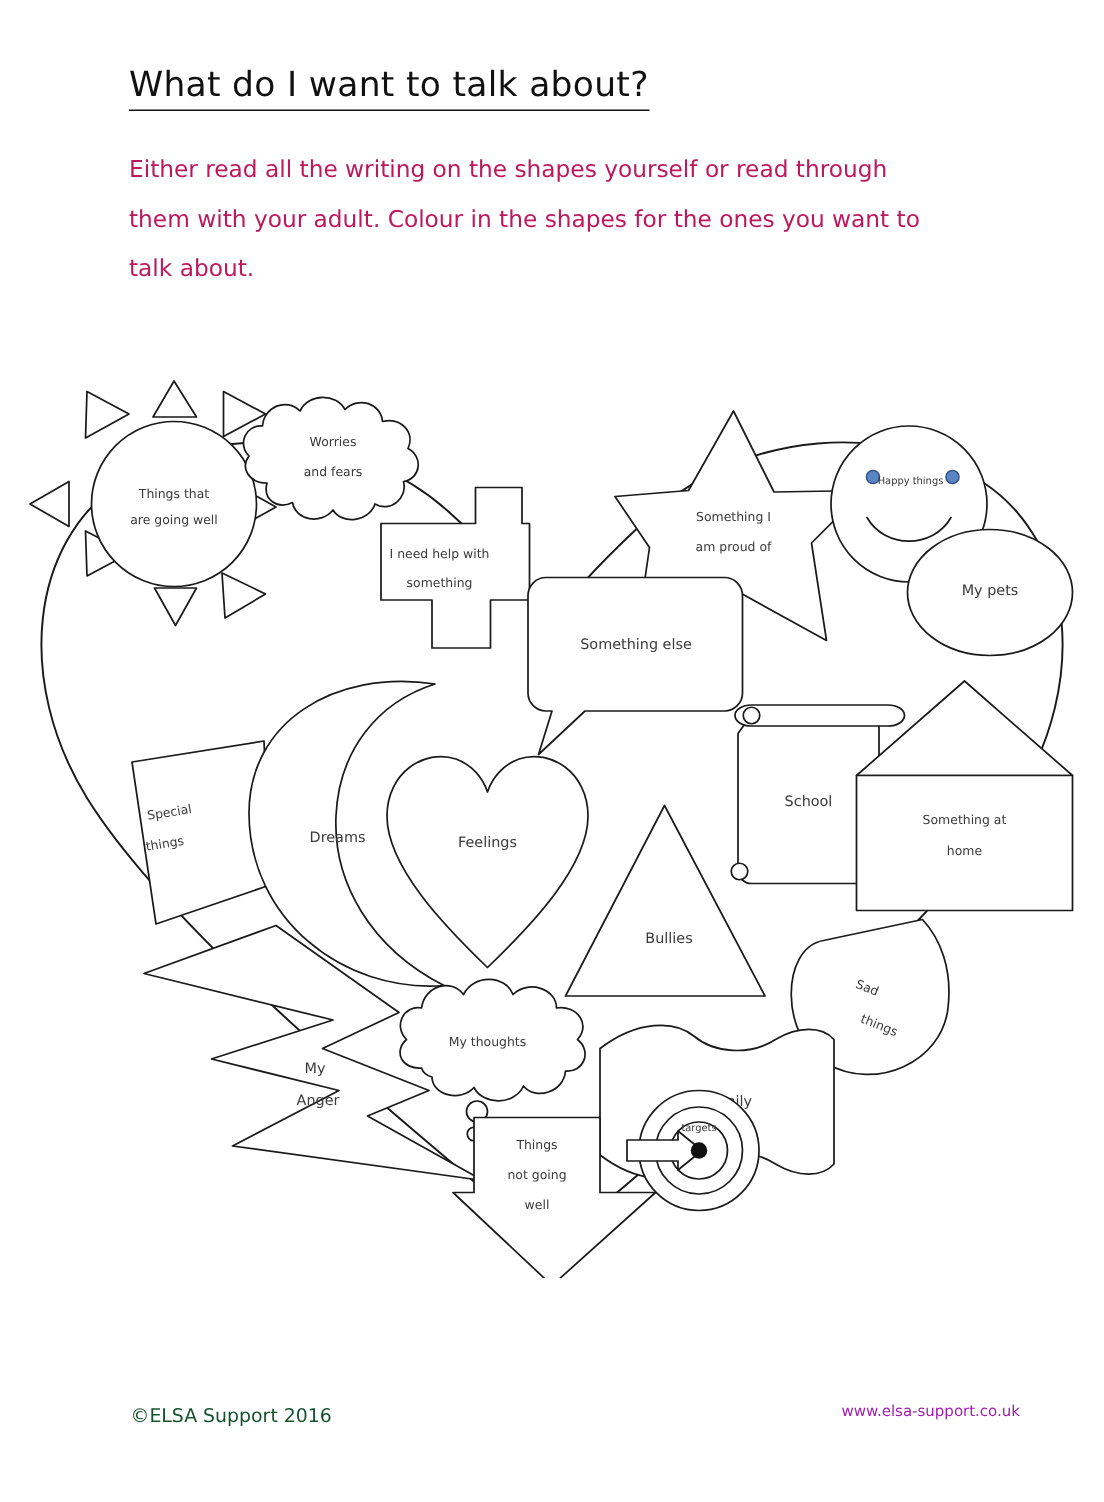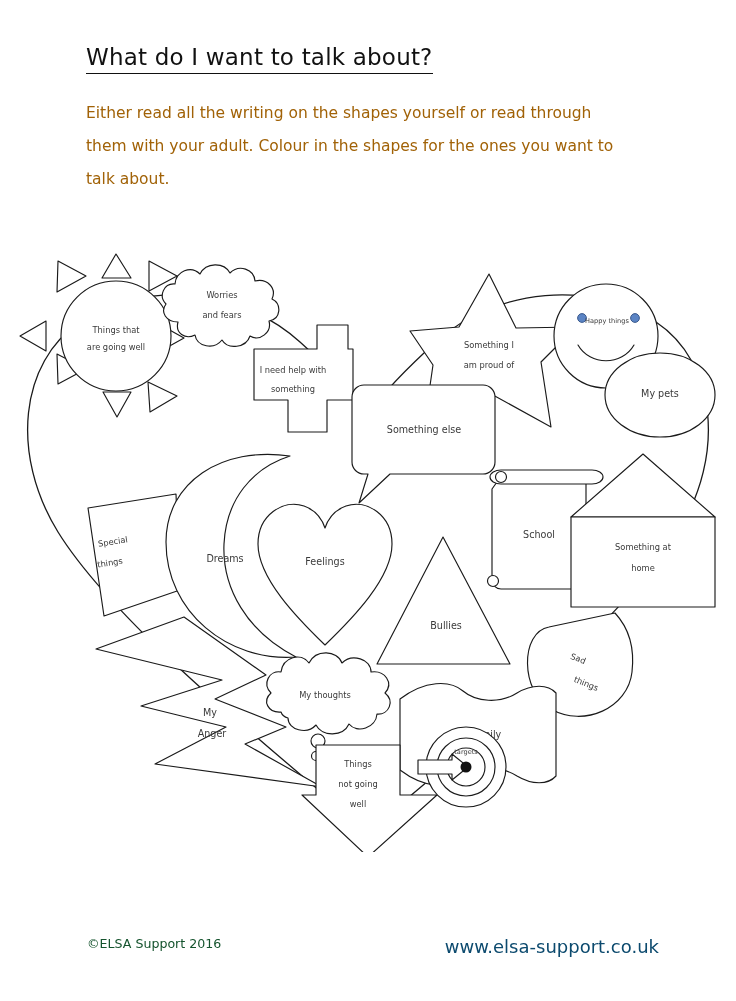--- a/index.html
+++ b/index.html
@@ -38,21 +38,21 @@
     display: inline-block;
     border-bottom: 1.6px solid #111111;
     white-space: nowrap;
     text-align: right;
   }
   .instructions {
     margin: 19px 0 16px 0;
     font-family: "DejaVu Sans", sans-serif;
     font-size: 15.5px;
     line-height: 33px;
-    color: #a16207;
+    color: #be185d;
     width: 545px;
   }
 
   
   .diagram-wrap {
     position: absolute;
     left: 0;
     top: 232px;
     width: 736px;
     height: 620px;
@@ -109,25 +109,25 @@
     position: absolute;
     left: 87px;
     top: 0;
     font-family: "DejaVu Sans", sans-serif;
     font-size: 12.6px;
     color: #14532d;
     white-space: nowrap;
   }
   .footer-right {
     position: absolute;
-    right: 77px;
+    right: 56px;
     top: 0;
     font-family: "DejaVu Sans", sans-serif;
-    font-size: 18px;
-    color: #0c4a6e;
+    font-size: 10px;
+    color: #a21caf;
     white-space: nowrap;
   }
 </style>
 </head>
 <body>
 
 <div class="page">
 
   <div class="header">
     <h1 class="title">What do I want to talk about?</h1>

